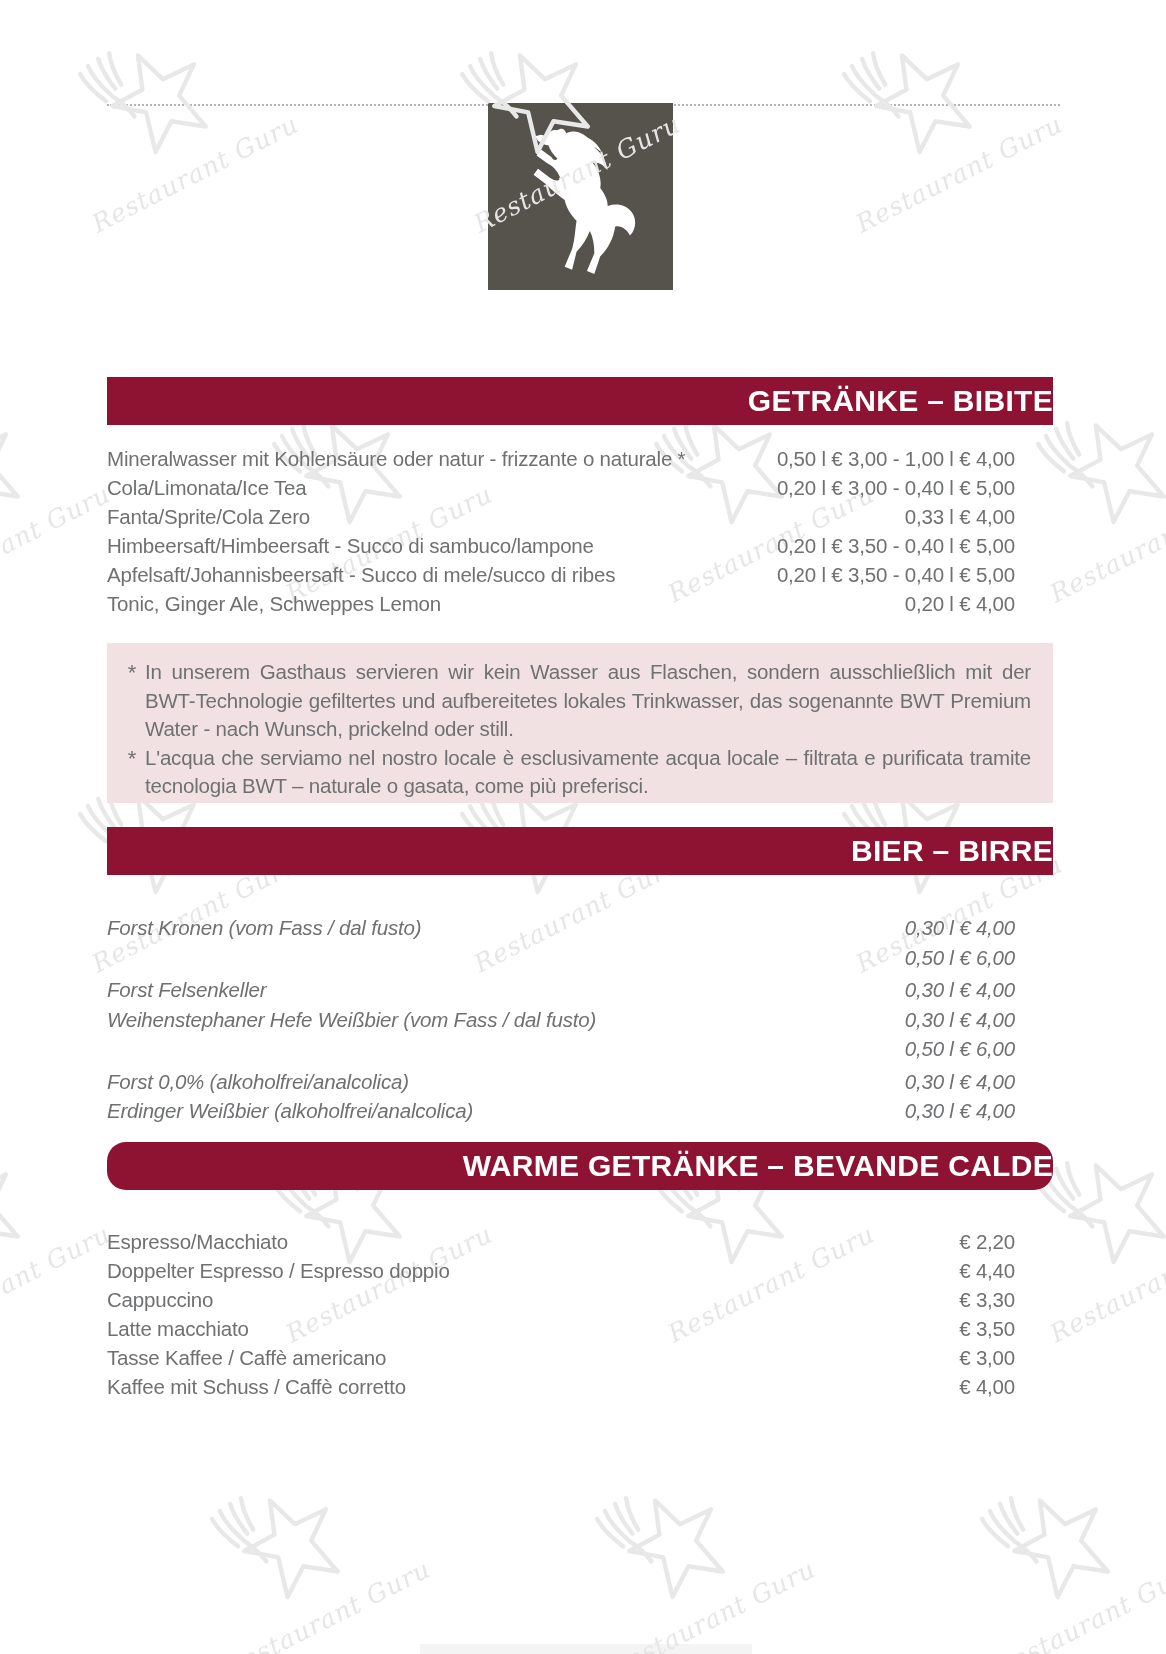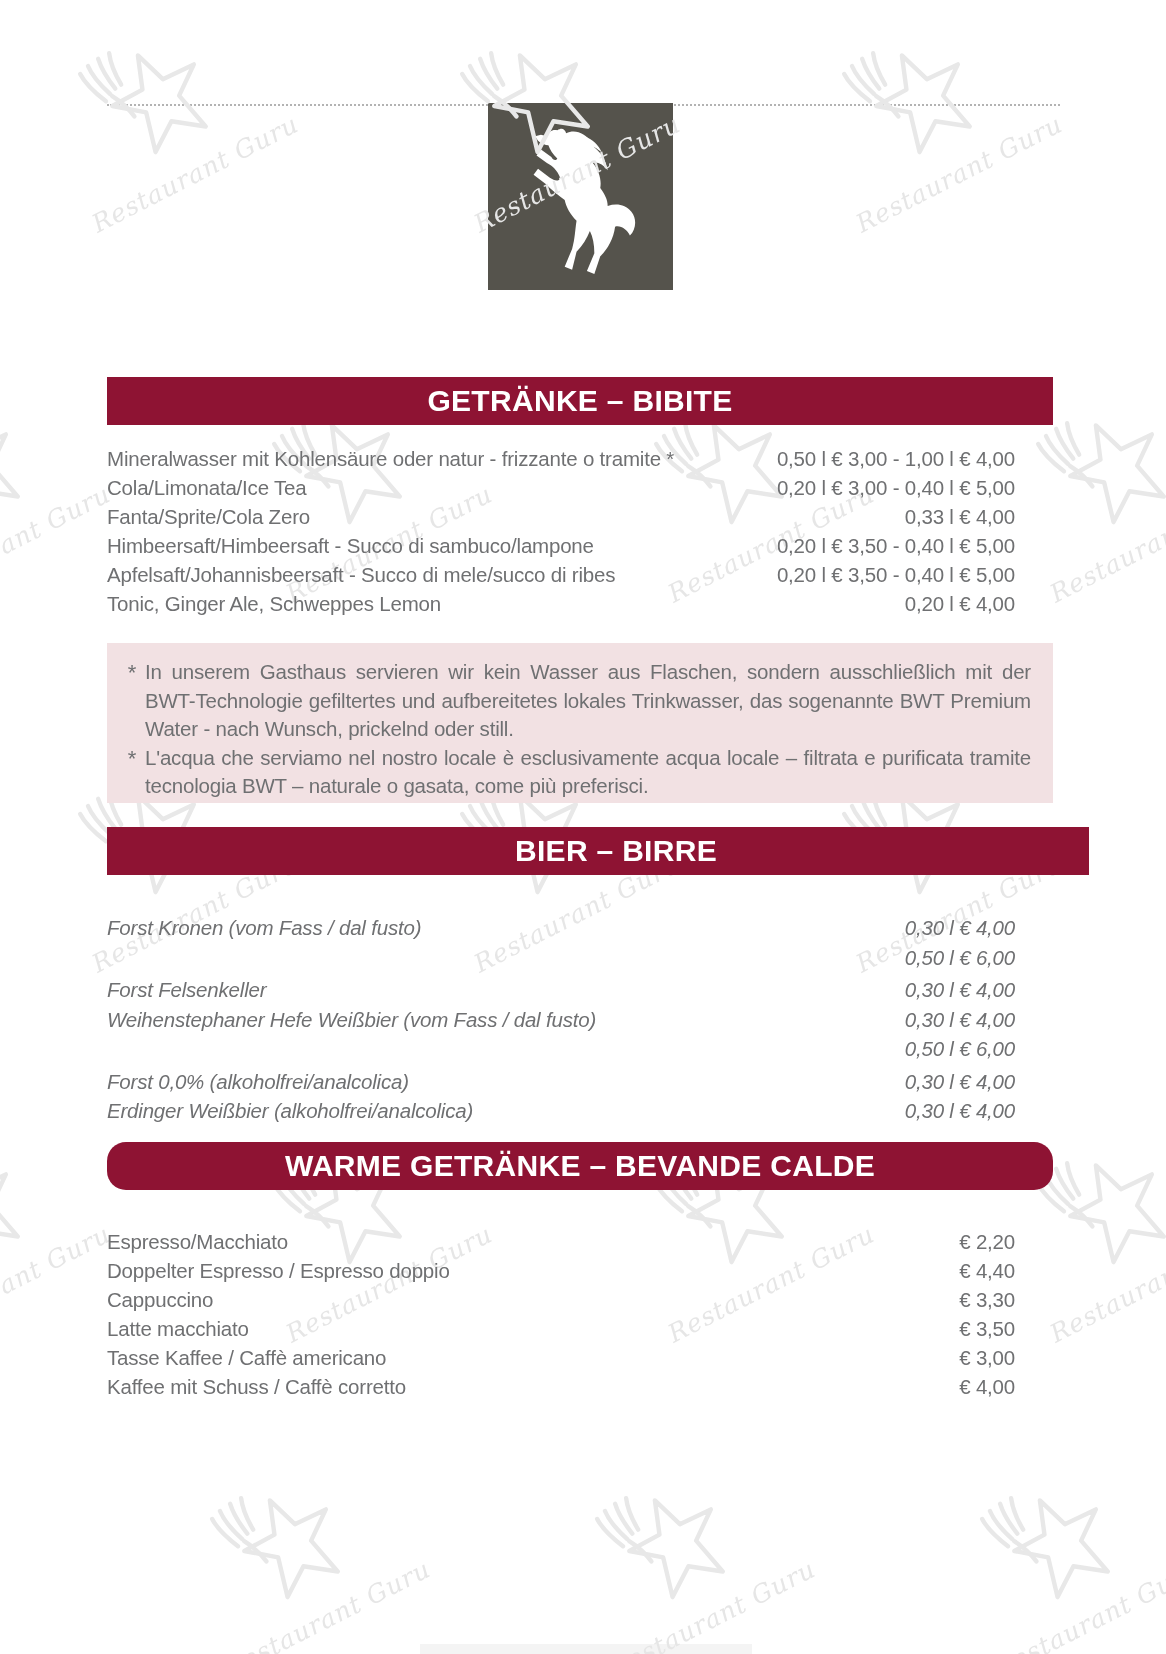--- a/index.html
+++ b/index.html
@@ -33,24 +33,24 @@
   .logo{
     position:absolute;left:488px;top:103px;width:185px;height:187px;
     background:#55534C;z-index:1;
     display:flex;align-items:center;justify-content:center;
   }
   .logo svg{width:152px;height:166px;}
   
   .bar{
     position:absolute;left:107px;width:946px;height:48px;
     background:#8E1333;color:#ffffff;z-index:3;
-    display:flex;align-items:center;justify-content:center;
+    display:flex;align-items:center;justify-content:flex-end;
     font-size:30px;font-weight:bold;letter-spacing:0.3px;
   }
-  .bar1{top:377px;} .bar2{top:827px;padding-left:36px;} .bar3{top:1142px;border-radius:19px;}
+  .bar1{top:377px;} .bar2{top:827px;} .bar3{top:1142px;border-radius:19px;}
   
   .rows{
     position:absolute;left:107px;width:908px;z-index:3;
     color:#6F7072;font-size:20.5px;letter-spacing:-0.2px;
   }
   .rows1{top:444px;} .rows2{top:913px;} .rows3{top:1227px;}
   .row{display:flex;justify-content:space-between;align-items:baseline;height:29px;line-height:29px;}
   .rows2 .row{height:29.5px;line-height:29.5px;font-style:italic;}
   .row .label{white-space:nowrap;}
   .row .price{white-space:nowrap;text-align:right;}
@@ -320,21 +320,21 @@
     </svg>
     <div class="wm-text">Restaurant Guru</div>
   </div>
     </div>
 
   <div class="bar bar1">
     <span>GETRÄNKE – BIBITE</span>
   </div>
   <div class="rows rows1">
       <div class="row">
-        <span class="label">Mineralwasser mit Kohlensäure oder natur - frizzante o tramite *</span>
+        <span class="label">Mineralwasser mit Kohlensäure oder natur - frizzante o naturale *</span>
         <span class="price">0,50 l € 3,00 - 1,00 l € 4,00</span>
       </div>
       <div class="row">
         <span class="label">Cola/Limonata/Ice Tea</span>
         <span class="price">0,20 l € 3,00 - 0,40 l € 5,00</span>
       </div>
       <div class="row">
         <span class="label">Fanta/Sprite/Cola Zero</span>
         <span class="price">0,33 l € 4,00</span>
       </div>

